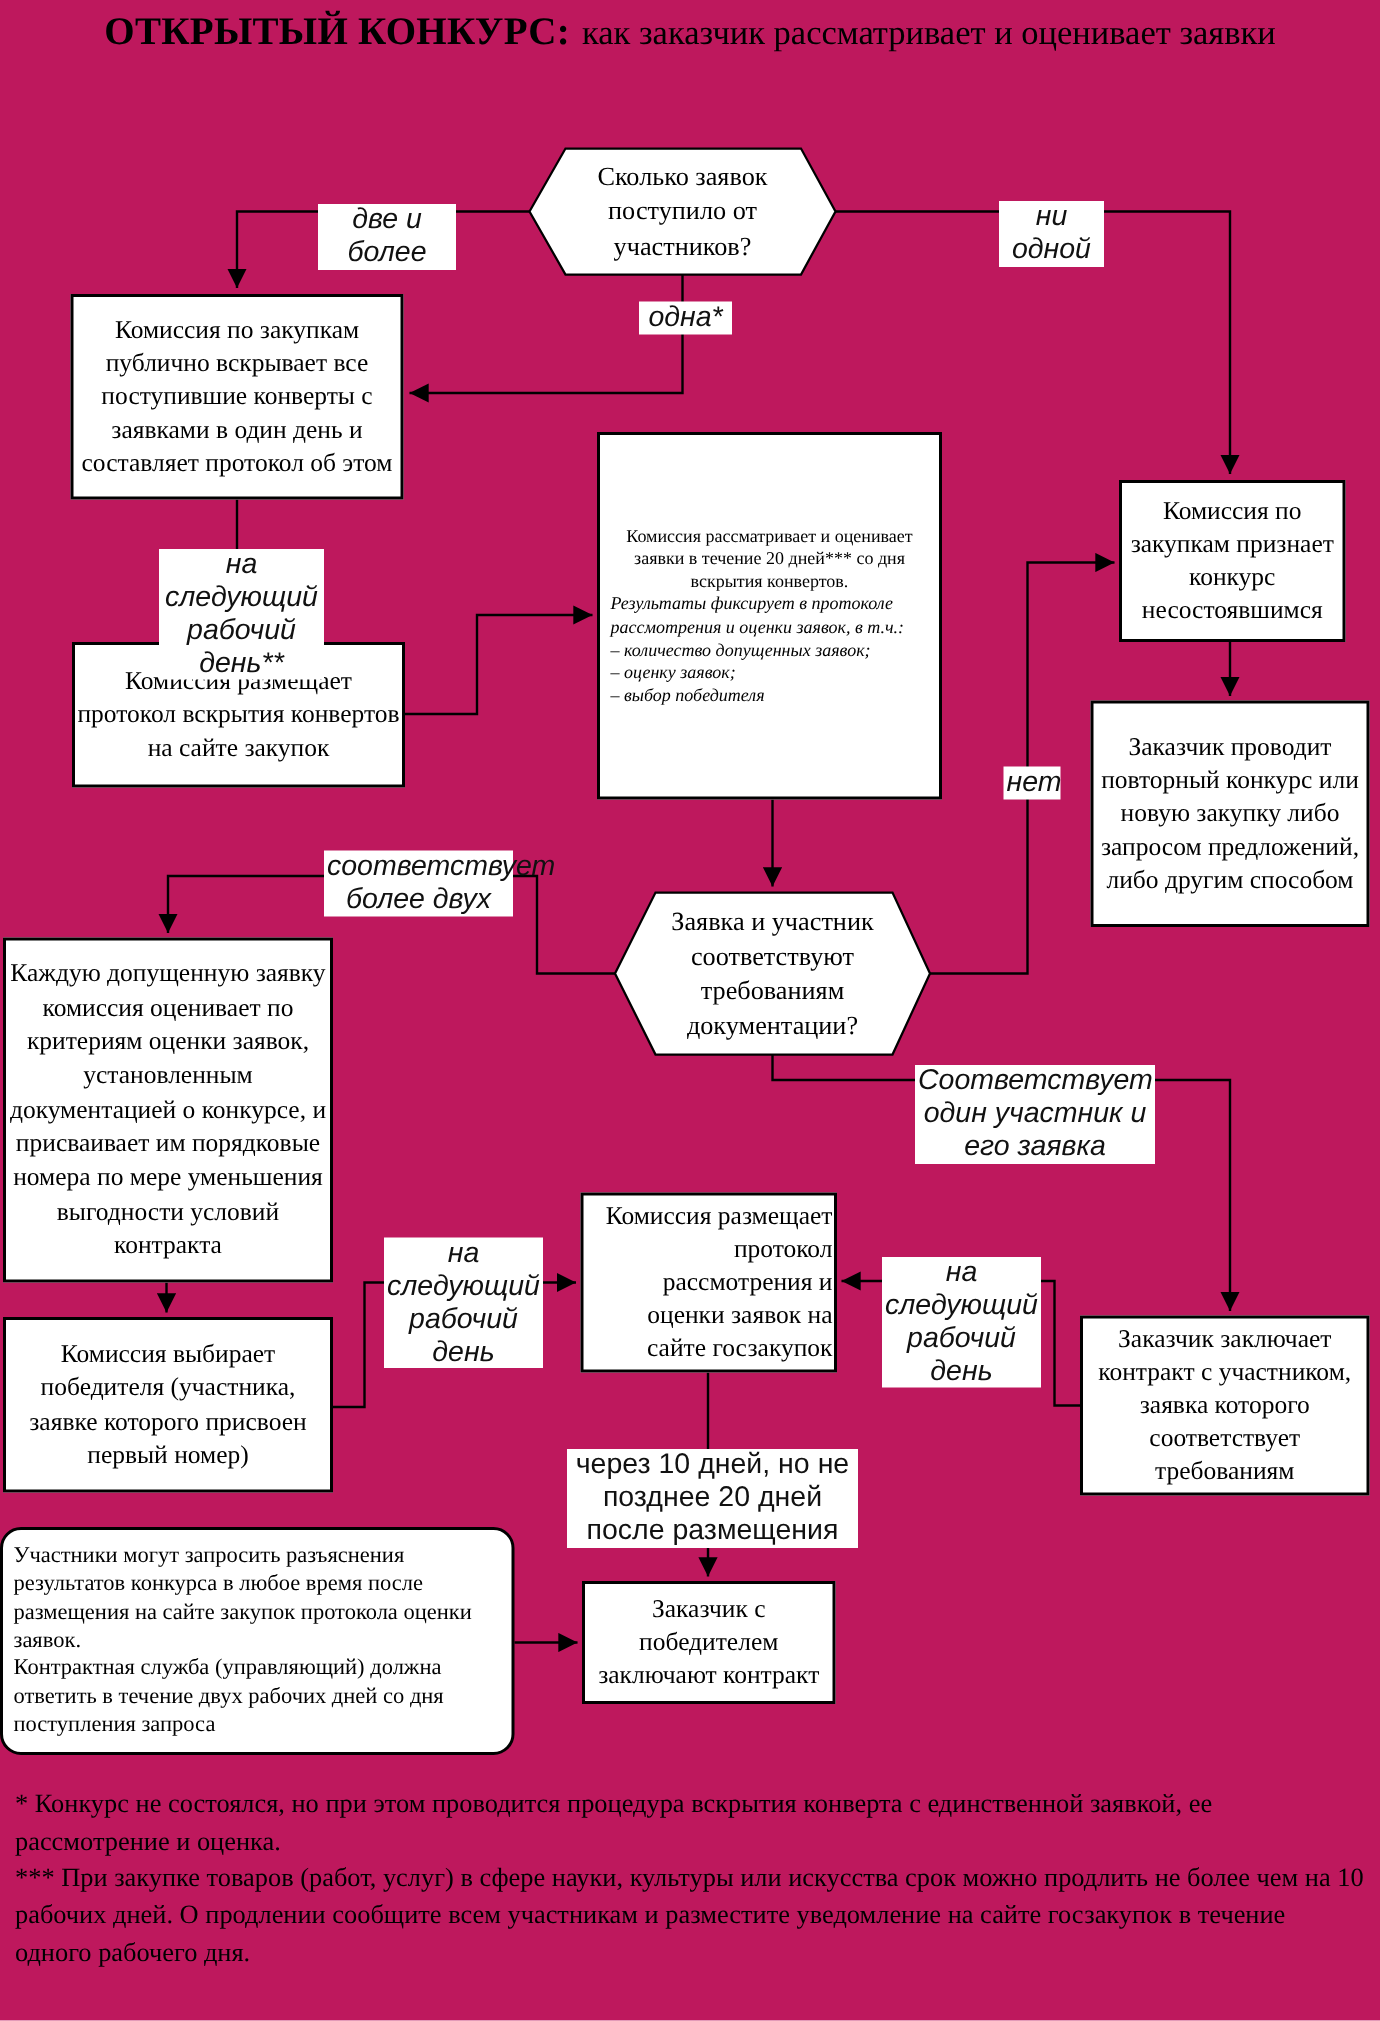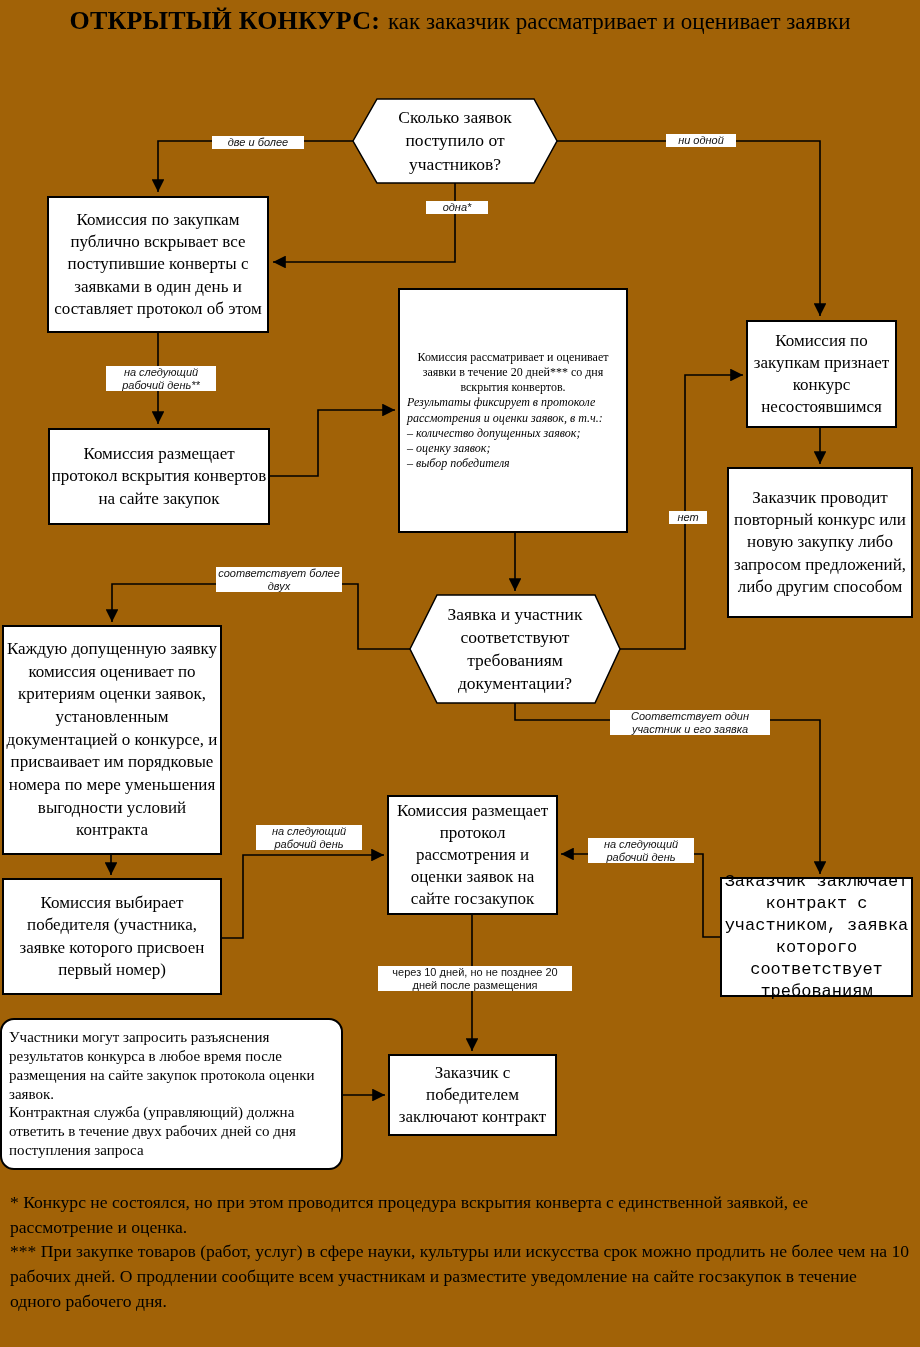--- a/index.html
+++ b/index.html
@@ -1,19 +1,19 @@
 <!DOCTYPE html>
 <html><head>
 <meta charset="utf-8">
 <style>
   html,body{margin:0;padding:0;background:#ffffff;}
   #canvas{
     position:relative;
     width:920px;height:1347px;
-    background:#a16207;
+    background:#be185d;
     font-family:"Liberation Serif", serif;
     color:#000;
     overflow:hidden;
   }
   
   .title{
     position:absolute;left:0;top:6px;width:920px;
     text-align:center;white-space:nowrap;
   }
   .title-bold{font-weight:bold;font-size:26px;letter-spacing:.2px;}
@@ -41,21 +41,21 @@
   .box.clarif{
     align-items:stretch;justify-content:center;text-align:left;
     font-size:15px;line-height:1.26;padding:19px 7px;border-radius:14px;
   }
   .box.b4{line-height:1.33;}
 
   
   .lbl{
     position:absolute;z-index:3;background:#fff;
     font-family:"Liberation Sans", sans-serif;
-    font-style:italic;font-size:11px;line-height:1.15;color:#111;
+    font-style:italic;font-size:19px;line-height:1.15;color:#111;
     text-align:center;padding:0 2px;
   }
   .lbl.plain{font-style:normal;}
 
   
   .footnotes{
     position:absolute;left:10px;top:1190px;width:900px;z-index:2;
     font-size:17.6px;line-height:1.4;text-align:left;
   }
   .footnotes p{margin:0;}
@@ -116,23 +116,23 @@
   </div>
 
   <div class="box" style="left:746px;top:320px;width:151px;height:108px;">Комиссия по закупкам признает конкурс несостоявшимся</div>
 
   <div class="box" style="left:727px;top:467px;width:186px;height:151px;">Заказчик проводит повторный конкурс или новую закупку либо запросом предложений, либо другим способом</div>
 
   <div class="box b4" style="left:2px;top:625px;width:220px;height:230px;">Каждую допущенную заявку комиссия оценивает по критериям оценки заявок, установленным документацией о конкурсе, и присваивает им порядковые номера по мере уменьшения выгодности условий контракта</div>
 
   <div class="box" style="left:2px;top:878px;width:220px;height:117px;">Комиссия выбирает победителя (участника, заявке которого присвоен первый номер)</div>
 
-  <div class="box" style="left:387px;top:795px;width:171px;height:120px;">Комиссия размещает протокол рассмотрения и оценки заявок на сайте госзакупок</div>
+  <div class="box" style="left:387px;top:795px;width:171px;height:120px;text-align:right;">Комиссия размещает протокол рассмотрения и оценки заявок на сайте госзакупок</div>
 
-  <div class="box" style="left:720px;top:877px;width:193px;height:120px;font-family:Liberation Mono, monospace;">Заказчик заключает контракт с участником, заявка которого соответствует требованиям</div>
+  <div class="box" style="left:720px;top:877px;width:193px;height:120px;">Заказчик заключает контракт с участником, заявка которого соответствует требованиям</div>
 
   <div class="box" style="left:388px;top:1054px;width:169px;height:82px;">Заказчик с победителем заключают контракт</div>
 
   <div class="box clarif" style="left:0px;top:1018px;width:343px;height:152px;">
     <div>Участники могут запросить разъяснения результатов конкурса в любое время после размещения на сайте закупок протокола оценки заявок.</div>
     <div>Контрактная служба (управляющий) должна ответить в течение двух рабочих дней со дня поступления запроса</div>
   </div>
 
   <div class="lbl" style="left:212px;top:136px;width:88px;">две и более</div>
   <div class="lbl" style="left:426px;top:201px;width:58px;">одна*</div>

